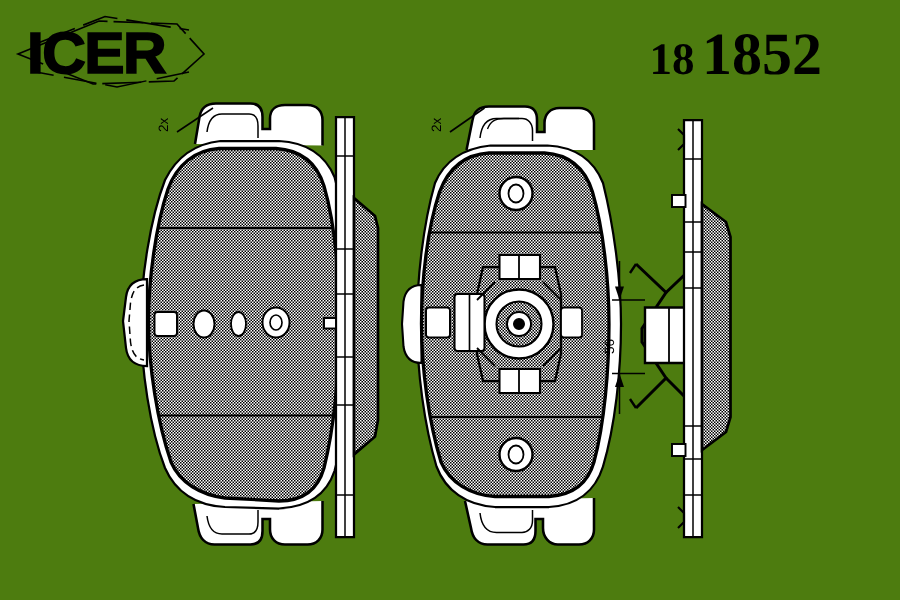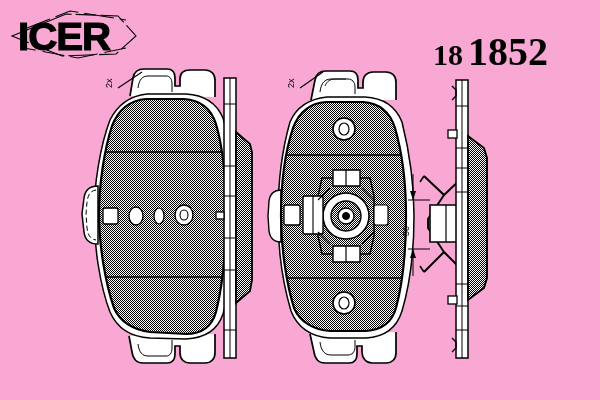--- a/index.html
+++ b/index.html
@@ -1,38 +1,38 @@
 <!DOCTYPE html>
 <html><head>
 <meta charset="utf-8">
 <style>
   html,body{margin:0;padding:0;background:#ffffff;}
   body{
     width:600px;height:400px;overflow:hidden;
     font-family:"Liberation Sans", sans-serif;
     background:#ffffff;position:relative;
   }
-  #sheet{position:absolute;inset:0;width:600px;height:400px;background:#f9a8d4;}
+  #sheet{position:absolute;inset:0;width:600px;height:400px;background:#4d7c0f;}
 
   
   .brand-wrap{
     position:absolute;left:8px;top:8px;width:190px;height:52px;
   }
   .brand-svg{position:absolute;left:0;top:0;}
   .brand-text{
     position:absolute;left:10px;top:9px;
     font-family:"Liberation Sans", sans-serif;
     font-weight:bold;font-size:38px;letter-spacing:-1px;
     color:#000;line-height:38px;
     transform:scaleX(1.06) scaleY(1.02);
     transform-origin:left top;
     -webkit-text-stroke:1.1px #000;
   }
   .partnum{
-    position:absolute;right:52px;top:28px;
+    position:absolute;right:52px;top:12px;
     font-family:"Liberation Serif", serif;
     color:#000;white-space:nowrap;
   }
   .partnum .pn-small{font-size:30px;font-weight:bold;letter-spacing:0px;}
   .partnum .pn-big{font-size:40px;font-weight:bold;letter-spacing:0px;margin-left:5px;}
 
   
   #draw{position:absolute;left:0;top:0;width:600px;height:400px;}
   svg{display:block;}
   text.anno{

